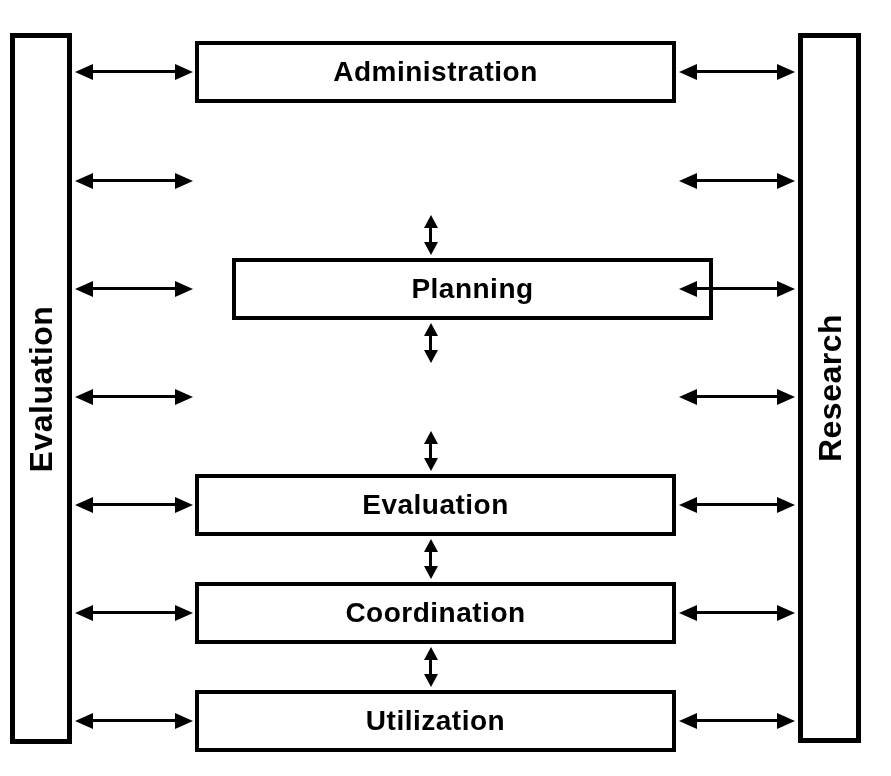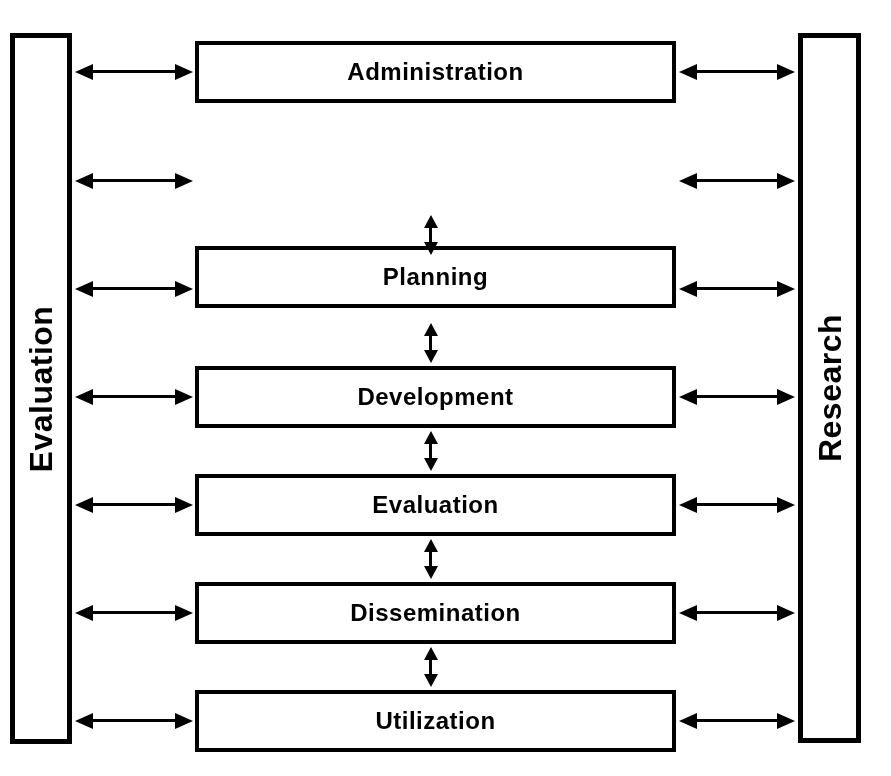--- a/index.html
+++ b/index.html
@@ -39,27 +39,27 @@
     position: absolute;
     left: 195px;
     width: 481px;
     height: 62px;
     box-sizing: border-box;
     border: 4px solid #000000;
     background: #ffffff;
     display: flex;
     align-items: center;
     justify-content: center;
-    font-size: 24px;
+    font-size: 28px;
     font-weight: 700;
     letter-spacing: 0.5px;
   }
   .row-0 { top: 41px; }
   .row-1 { top: 150px; }
-  .row-2 { top: 246px; }
+  .row-2 { top: 258px; margin-left: 37px; }
   .row-3 { top: 366px; }
   .row-4 { top: 474px; }
   .row-5 { top: 582px; }
   .row-6 { top: 690px; }
 
   
   .harrow {
     position: absolute;
     height: 3px;
     background: #000000;
@@ -143,28 +143,25 @@
   <div class="side-box right-box">
     <span class="vlabel">Research</span>
   </div>
 
   <div class="row-box row-0">
     <span>Administration</span>
   </div>
   <div class="row-box row-2">
     <span>Planning</span>
   </div>
-  <div class="row-box row-3">
-    <span>Development</span>
-  </div>
   <div class="row-box row-4">
     <span>Evaluation</span>
   </div>
   <div class="row-box row-5">
-    <span>Dissemination</span>
+    <span>Coordination</span>
   </div>
   <div class="row-box row-6">
     <span>Utilization</span>
   </div>
 
   <div class="harrow hl hy-0"></div>
   <div class="harrow hl hy-1"></div>
   <div class="harrow hl hy-2"></div>
   <div class="harrow hl hy-3"></div>
   <div class="harrow hl hy-4"></div>

